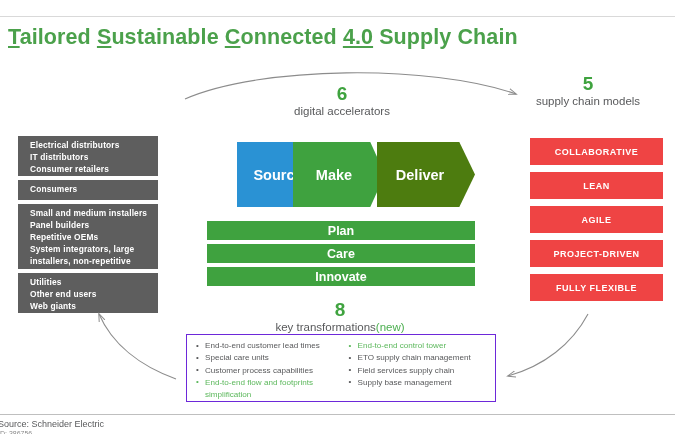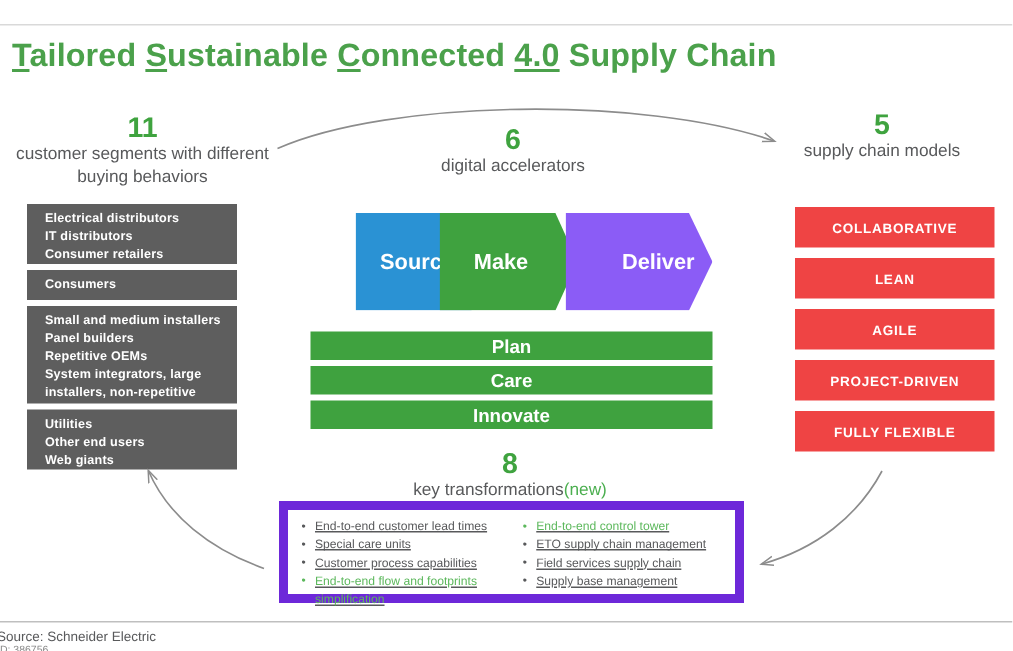--- a/index.html
+++ b/index.html
@@ -124,21 +124,21 @@
     font-size: 14.5px;
     font-weight: bold;
     display: flex;
     align-items: center;
     justify-content: center;
     box-sizing: border-box;
     clip-path: polygon(0 0, 84% 0, 100% 50%, 84% 100%, 0 100%);
   }
   .chev-source { left: 209px; width: 92px; background: #2a92d4; padding-right: 10px; margin-left: 28px; }
   .chev-make   { left: 293px; width: 92px; background: #3fa23f; padding-right: 10px; }
-  .chev-deliver{ left: 377px; width: 98px; background: #8b5cf6; padding-right: 12px; justify-content: flex-end; }
+  .chev-deliver{ left: 377px; width: 98px; background: #4d7c0f; padding-right: 12px; }
 
   
   .bar {
     position: absolute;
     left: 207px;
     width: 268px;
     height: 19px;
     background: #3fa23f;
     color: #ffffff;
     font-size: 12.5px;
@@ -150,25 +150,24 @@
   }
   .b0 { top: 207px; justify-content: center; }
   .b1 { top: 230px; }
   .b2 { top: 253px; }
 
   
   .trans-box {
     position: absolute;
     left: 186px; top: 320px;
     width: 310px; height: 68px;
-    border: 6px solid #6d28d9;
+    border: 1px solid #6d28d9;
     box-sizing: border-box;
     display: flex;
     padding: 5px 0 0 0;
-    text-decoration: underline;
   }
   .trans-col {
     flex: 1;
     padding-left: 9px;
     box-sizing: border-box;
   }
   .trans-col.right { padding-left: 6px; }
   .titem {
     font-size: 8.1px;
     color: #58595b;
@@ -220,24 +219,20 @@
 <body>
 
 <div class="slide">
 
   <div class="title-rule"></div>
 
   <div class="title">
     <span><u>T</u>ailored </span><span><u>S</u>ustainable </span><span><u>C</u>onnected </span><span><u>4.0</u> Supply Chain</span>
   </div>
 
-  <div class="hdr-left">
-    <div class="num">11</div>
-    <div class="num-label">customer segments with different buying behaviors</div>
-  </div>
 
   <div class="gbox seg1">
     <div>Electrical distributors</div>
     <div>IT distributors</div>
     <div>Consumer retailers</div>
   </div>
 
   <div class="gbox seg2">
     <div>Consumers</div>
   </div>

